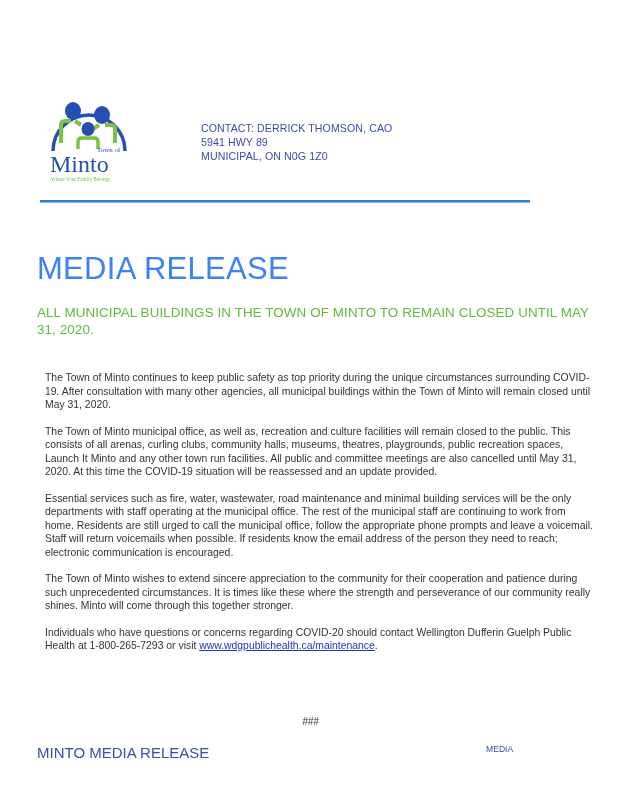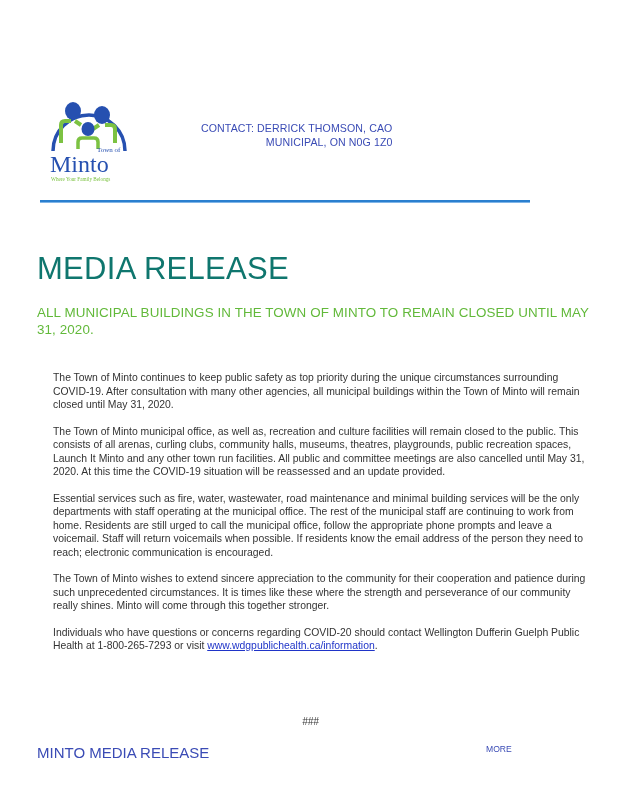--- a/index.html
+++ b/index.html
@@ -2,30 +2,30 @@
 <html><head>
 <meta charset="utf-8">
 <style>
   html, body { margin:0; padding:0; background:#ffffff; }
   body { width:621px; height:804px; position:relative; overflow:hidden;
          font-family:"Liberation Sans", sans-serif; color:#2b2b2b; }
   .logo { position:absolute; left:47px; top:93px; width:84px; height:92px; }
   .logo svg { display:block; }
   .contact { position:absolute; left:201px; top:121px; color:#3a4bb5;
              font-size:10.6px; line-height:14px; letter-spacing:0.1px; }
-  .contact div { white-space:nowrap;text-align:right; }
+  .contact div { white-space:nowrap; }
   .rule { position:absolute; left:40px; top:200px; width:490px; height:2px;
           background:#2a7fcf; box-shadow:0 1px 0 #7fb5e8; }
-  .title { position:absolute; left:37px; top:252px; color:#0f766e;
+  .title { position:absolute; left:37px; top:252px; color:#3b82f6;
            font-size:31px; line-height:34px; letter-spacing:0.3px; }
   .subtitle { position:absolute; left:37px; top:304px; width:560px; color:#62b93a;
               font-size:13.4px; line-height:17px; letter-spacing:0.1px; }
   .body { position:absolute; left:37px; top:371px; width:560px;
           font-size:10.4px; line-height:13.5px; color:#333; }
-  .body p { margin:0 0 13px 16px; }
+  .body p { margin:0 0 13px 8px; }
   .body a { color:#1f34c8; text-decoration:underline; }
   .hashes { position:absolute; left:0; width:621px; top:716px; text-align:center;
             font-size:10px; color:#333; font-style:italic; }
   .footer-left { position:absolute; left:37px; top:744px; color:#3a4bb5; font-size:15px; }
   .footer-right { position:absolute; left:486px; top:744px; color:#3a4bb5; font-size:8.6px; }
 </style>
 </head>
 <body>
 
 <div class="logo">
@@ -45,33 +45,34 @@
     <path d="M31 56 L31 49 Q31 45 35 45 L47 45 Q51 45 51 49 L51 56" fill="none" stroke="#7cc242" stroke-width="3.5"></path>
 
     <text x="50" y="59" font-family="Liberation Serif, serif" font-size="7" fill="#2650b0">Town of</text>
     <text x="3" y="79" font-family="Liberation Serif, serif" font-size="24" fill="#2650b0">Minto</text>
     <text x="4" y="88" font-family="Liberation Serif, serif" font-size="5.2" fill="#7cc242">Where Your Family Belongs</text>
   </svg>
 </div>
 
 <div class="contact">
   <div>CONTACT: DERRICK THOMSON, CAO</div>
+  <div>5941 HWY 89</div>
   <div>MUNICIPAL, ON N0G 1Z0</div>
 </div>
 
 <div class="rule"></div>
 
 <div class="title">MEDIA RELEASE</div>
 
 <div class="subtitle">ALL MUNICIPAL BUILDINGS IN THE TOWN OF MINTO TO REMAIN CLOSED UNTIL MAY 31, 2020.</div>
 
 <div class="body">
   <p>The Town of Minto continues to keep public safety as top priority during the unique circumstances surrounding COVID-19. After consultation with many other agencies, all municipal buildings within the Town of Minto will remain closed until May 31, 2020.</p>
   <p>The Town of Minto municipal office, as well as, recreation and culture facilities will remain closed to the public. This consists of all arenas, curling clubs, community halls, museums, theatres, playgrounds, public recreation spaces, Launch It Minto and any other town run facilities. All public and committee meetings are also cancelled until May 31, 2020. At this time the COVID-19 situation will be reassessed and an update provided.</p>
   <p>Essential services such as fire, water, wastewater, road maintenance and minimal building services will be the only departments with staff operating at the municipal office. The rest of the municipal staff are continuing to work from home. Residents are still urged to call the municipal office, follow the appropriate phone prompts and leave a voicemail. Staff will return voicemails when possible. If residents know the email address of the person they need to reach; electronic communication is encouraged.</p>
   <p>The Town of Minto wishes to extend sincere appreciation to the community for their cooperation and patience during such unprecedented circumstances. It is times like these where the strength and perseverance of our community really shines. Minto will come through this together stronger.</p>
-  <p><span>Individuals who have questions or concerns regarding COVID-20 should contact Wellington Dufferin Guelph Public Health at 1-800-265-7293 or visit </span><a href="www.wdgpublichealth.ca/coronavirus">www.wdgpublichealth.ca/information</a><span>.</span></p>
+  <p><span>Individuals who have questions or concerns regarding COVID-20 should contact Wellington Dufferin Guelph Public Health at 1-800-265-7293 or visit </span><a href="www.wdgpublichealth.ca/coronavirus">www.wdgpublichealth.ca/maintenance</a><span>.</span></p>
 </div>
 
 <div class="hashes">###</div>
 
 <div class="footer-left">MINTO MEDIA RELEASE</div>
-<div class="footer-right">MORE</div>
+<div class="footer-right">MEDIA</div>
 
 </body></html>

